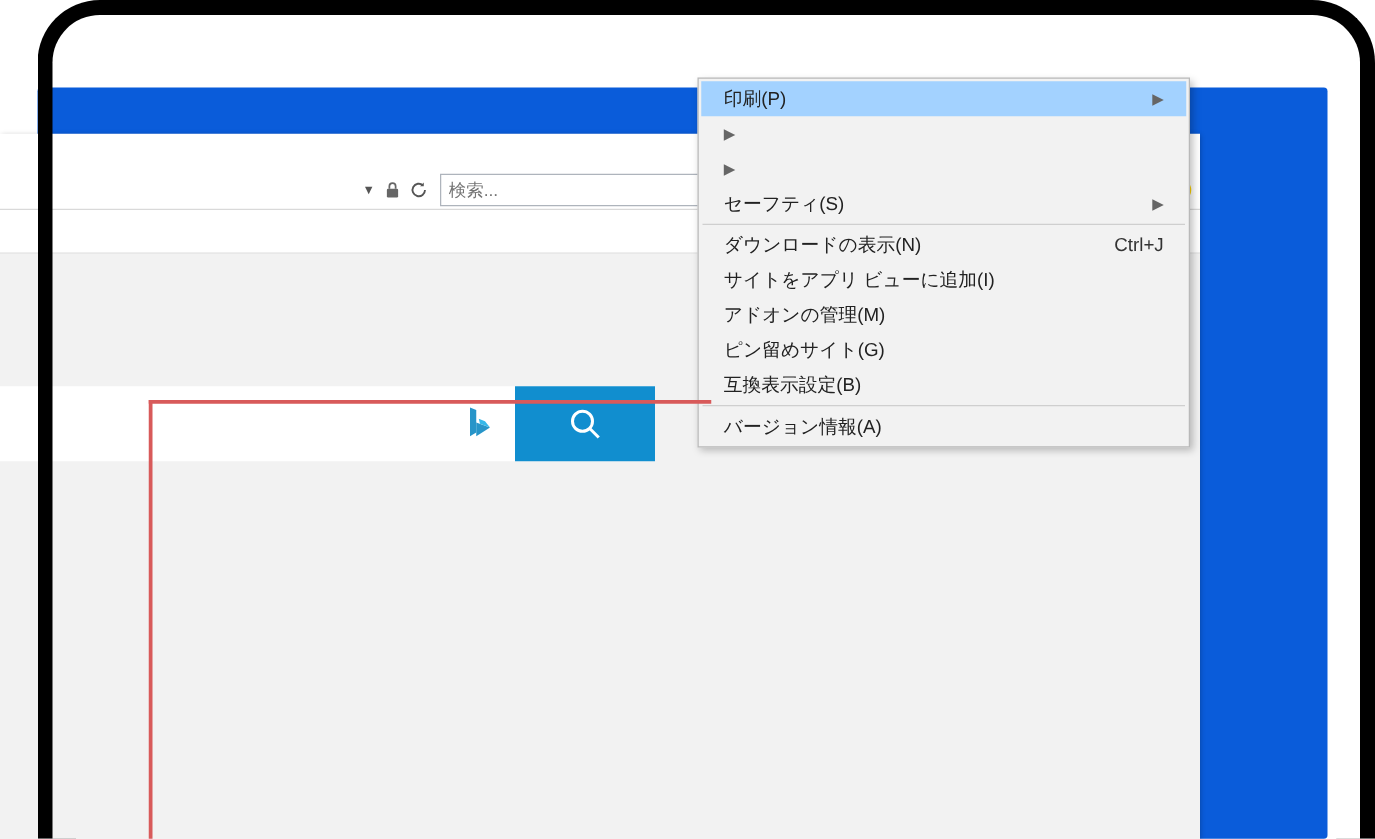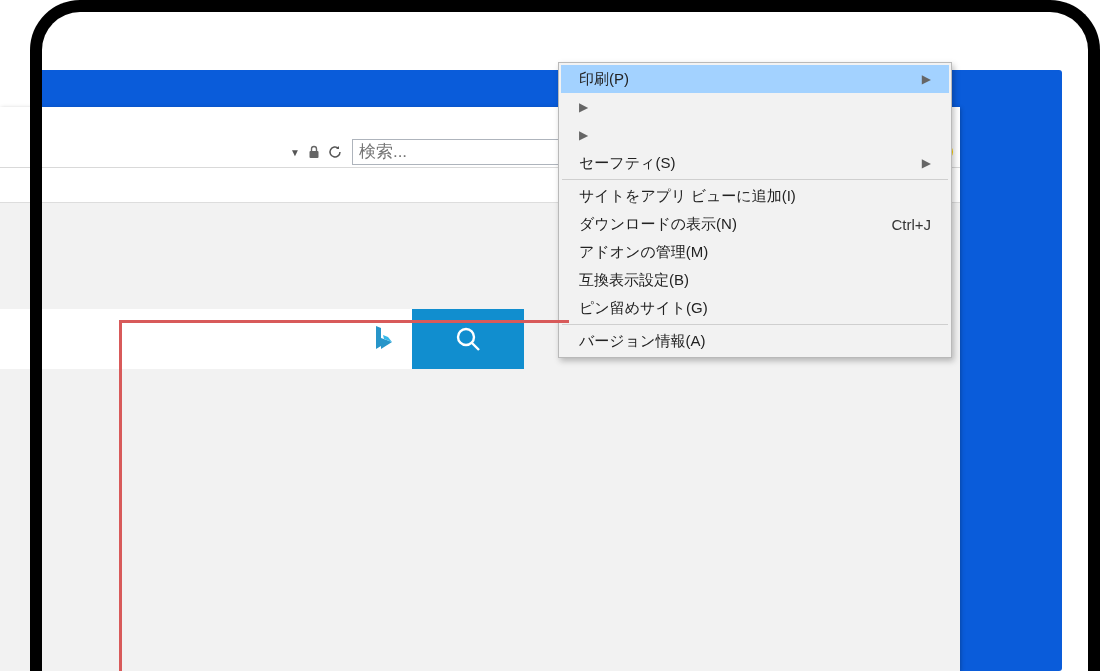--- a/index.html
+++ b/index.html
@@ -14,21 +14,21 @@
   .titlebtn{width:46px;height:30px;display:flex;align-items:center;justify-content:center;}
   .titlebtn svg{stroke:#333;stroke-width:1.2;fill:none;}
 
   .toolbar{height:30px;border-bottom:1px solid #d9d9d9;display:flex;align-items:center;padding:0 6px 0 0;}
   .addr-tail{margin-left:290px;display:flex;align-items:center;gap:8px;color:#555;}
   .tri{font-size:10px;color:#555;}
   .lock{width:12px;height:14px;}
   .refresh{width:14px;height:14px;}
 
   .searchbox{margin-left:10px;flex:0 0 400px;height:24px;border:1px solid #aeb4bc;display:flex;align-items:center;background:#fff;}
-  .searchbox input{flex:1;border:none;outline:none;font-size:17px;color:#c2410c;padding:0 6px;background:transparent;}
+  .searchbox input{flex:1;border:none;outline:none;font-size:14px;color:#c2410c;padding:0 6px;background:transparent;}
   .searchright{display:flex;align-items:center;gap:4px;padding-right:6px;color:#777;}
 
   .rightbtns{margin-left:auto;display:flex;align-items:center;gap:4px;padding-left:8px;}
   .ico{width:20px;height:20px;display:flex;align-items:center;justify-content:center;}
   .gear svg{stroke:#0a5cda;}
   .smile{width:18px;height:18px;border-radius:50%;background:#ffd400;position:relative;}
   .smile::before,.smile::after{content:"";position:absolute;background:#5d4a00;border-radius:50%;width:3px;height:3px;top:5px;}
   .smile::before{left:4px;} .smile::after{right:4px;}
   .smile .m{position:absolute;left:4px;right:4px;bottom:3px;height:5px;border-bottom:2px solid #5d4a00;border-radius:0 0 8px 8px;}
 
@@ -168,34 +168,34 @@
     </div>
     <div class="mi">
       <span class="ar">▶</span>
     </div>
     <div class="mi">
       <span class="lab">セーフティ(S)</span>
       <span class="ar">▶</span>
     </div>
     <div class="sep"></div>
     <div class="mi">
-      <span class="lab">サイトをアプリ ビューに追加(I)</span>
-    </div>
-    <div class="mi">
       <span class="lab">ダウンロードの表示(N)</span>
       <span class="sc">Ctrl+J</span>
     </div>
     <div class="mi">
+      <span class="lab">サイトをアプリ ビューに追加(I)</span>
+    </div>
+    <div class="mi">
       <span class="lab">アドオンの管理(M)</span>
     </div>
     <div class="mi">
+      <span class="lab">ピン留めサイト(G)</span>
+    </div>
+    <div class="mi">
       <span class="lab">互換表示設定(B)</span>
-    </div>
-    <div class="mi">
-      <span class="lab">ピン留めサイト(G)</span>
     </div>
     <div class="sep"></div>
     <div class="mi">
       <span class="lab">バージョン情報(A)</span>
     </div>
   </div>
 
 <div class="anno">
   <div class="h" style="left:119px;top:320px;width:450px;"></div>
   <div class="v" style="left:119px;top:320px;height:351px;"></div>

